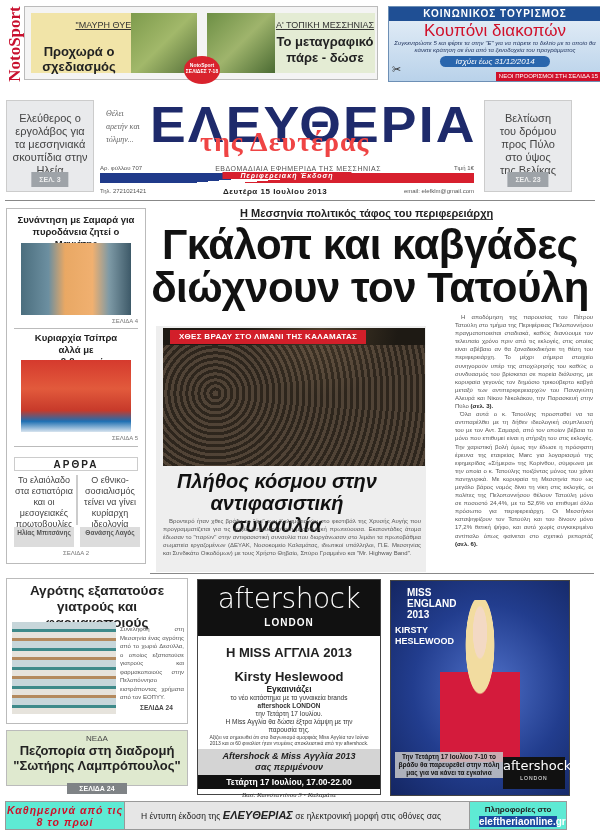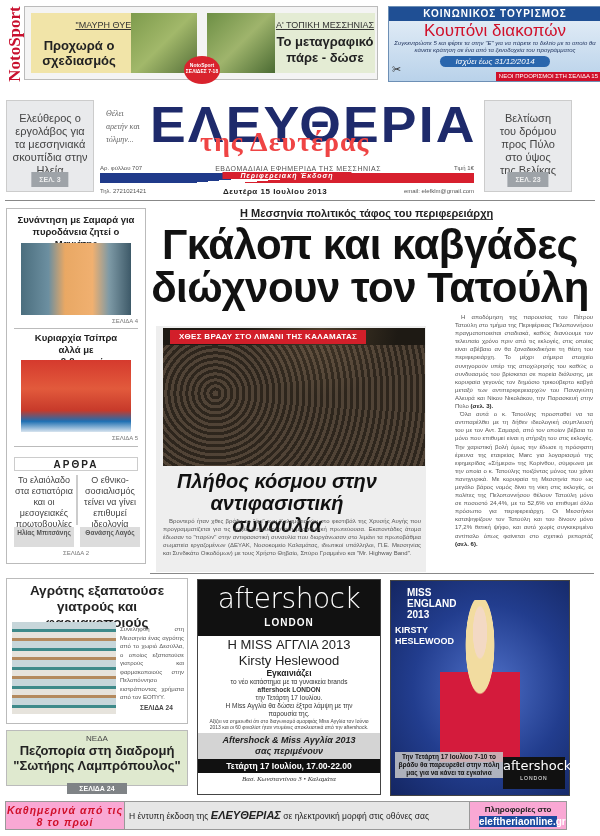--- a/index.html
+++ b/index.html
@@ -4,21 +4,21 @@
 <style>
 *{box-sizing:border-box;margin:0;padding:0}
 body{width:600px;height:836px;background:#fff;font-family:"Liberation Sans",sans-serif;color:#222;position:relative;overflow:hidden}
 .abs{position:absolute}
 
 .notosport{left:4px;top:6px;width:22px;height:76px;display:flex;align-items:center;justify-content:center}
 .notosport span{transform:rotate(-90deg);white-space:nowrap;font-family:"Liberation Serif",serif;font-weight:bold;color:#c8102e;font-size:17px}
 .sportbox{left:24px;top:6px;width:354px;height:74px;border:1px solid #bbb;background:#f4f4f4}
 .sp1{left:31px;top:13px;width:166px;height:60px;background:#f1e4a8;text-align:center}
 .sp1 .kick{font-size:9px;color:#333;margin-top:7px;text-decoration:underline}
-.sp1 .h{font-weight:bold;font-size:13px;color:#222;line-height:15px;margin-top:8px}
+.sp1 .h{font-weight:bold;font-size:13px;color:#222;line-height:15px;margin-top:14px}
 .photo1{left:131px;top:13px;width:66px;height:60px;background:linear-gradient(135deg,#7d9b4c,#a2b86a 50%,#56703a)}
 .photo2{left:207px;top:13px;width:68px;height:60px;background:linear-gradient(135deg,#6d8f45,#9fb46c 50%,#4b6b33)}
 .badge{left:184px;top:56px;width:36px;height:28px;border-radius:50%;background:#d9232d;color:#fff;font-size:5px;text-align:center;line-height:6px;padding-top:6px;font-weight:bold}
 .sp2{left:275px;top:13px;width:100px;height:60px;background:#e4ecd4;text-align:center}
 .sp2 .kick{font-size:9px;color:#333;margin-top:7px;text-decoration:underline}
 .sp2 .h{font-weight:bold;font-size:13px;color:#222;line-height:16px;margin-top:4px}
 .tourism{left:388px;top:6px;width:214px;height:76px;background:linear-gradient(#e8f0f8,#b9d2ea);border:1px solid #6d8fb5}
 .tourism .t{background:#1f4f94;color:#fff;font-weight:bold;font-size:10px;letter-spacing:1px;text-align:center;height:14px;line-height:14px}
 .tourism .k{color:#d0112b;font-weight:normal;font-size:17px;text-align:center;line-height:19px}
 .tourism .d{font-size:6px;font-style:italic;color:#1b2f5a;text-align:center;line-height:7px}
@@ -68,39 +68,39 @@
 .agrotis-txt{left:120px;top:625px;width:64px;font-size:6px;line-height:8.5px;color:#555;text-align:justify}
 .agrotis-sel{left:140px;top:704px;font-size:6.5px;font-weight:bold;color:#444}
 .neda{left:6px;top:730px;width:182px;height:56px;border:1px solid #bbb;background:#dfe9cf;text-align:center}
 .neda .k{font-size:8px;color:#444;margin-top:3px}
 .neda .h{font-weight:bold;font-size:13px;line-height:15px;color:#222}
 .neda-sel{left:67px;top:783px;width:60px;height:11px;background:#7f8386;color:#fff;font-size:7px;font-weight:bold;text-align:center;line-height:11px}
 .ad{left:197px;top:579px;width:184px;height:216px;border:1px solid #444;background:#fff;text-align:center}
 .ad .top{background:#111;height:56px;color:#fff}
 .ad .brand{font-size:28px;font-weight:normal;letter-spacing:-.5px;line-height:34px;padding-top:2px;font-family:"DejaVu Sans",sans-serif;font-weight:200}
 .ad .lon{font-size:10px;font-weight:bold;letter-spacing:1px;line-height:14px}
-.ad .m1{font-weight:normal;font-size:13px;line-height:14px;margin-top:2px}
+.ad .m1{font-weight:bold;font-size:13px;line-height:14px;margin-top:10px}
 .ad .m2{font-weight:bold;font-size:8.5px;line-height:10px}
 .ad .m3{font-size:6.5px;line-height:8px;color:#333}
 .ad .m4{font-size:5px;line-height:6px;color:#444;padding:0 6px}
 .ad .band{background:#d4d4d4;font-weight:bold;font-style:italic;font-size:9px;line-height:11px;padding:2px 0;margin-top:3px}
 .ad .dark{background:#111;color:#fff;font-weight:bold;font-size:8.5px;line-height:14px}
 .ad .addr{font-family:"Liberation Serif",serif;font-style:italic;font-size:7px;line-height:12px;color:#333}
 .miss{left:390px;top:580px;width:180px;height:216px;border:1px solid #444;background:radial-gradient(ellipse at 55% 50%,#4f70c8 0,#223d8e 55%,#142662)}
 .miss-girl{left:440px;top:600px;width:80px;height:180px;background:radial-gradient(ellipse at 50% 18%,#f3d9c4 0 12%,transparent 13%),radial-gradient(ellipse at 50% 25%,#f2dca0 0 25%,transparent 26%),linear-gradient(180deg,transparent 40%,#d41b3c 40% 90%,transparent 90%)}
 .miss .t{position:absolute;left:16px;top:6px;color:#fff;font-weight:bold;font-size:10px;line-height:11px}
 .miss .t2{position:absolute;left:4px;top:44px;color:#fff;font-weight:bold;font-size:9px;line-height:11px}
 .miss-cap{left:395px;top:752px;width:108px;background:rgba(200,200,200,.85);font-size:6.5px;font-weight:bold;text-align:center;line-height:8px;color:#111;padding:1px 0}
 .miss-logo{left:503px;top:757px;width:62px;height:32px;background:#111;color:#fff;text-align:center}
 .miss-logo .b{font-size:13px;line-height:18px;font-family:"DejaVu Sans",sans-serif}
 .miss-logo .l{font-size:5px;letter-spacing:1px}
 
-.foot{left:5px;top:801px;width:562px;height:29px;border:1px solid #999;display:flex;background:#f9a8d4}
+.foot{left:5px;top:801px;width:562px;height:29px;border:1px solid #999;display:flex;background:#5eead4}
 .foot .a{width:118px;text-align:center;color:#d0112b;font-weight:bold;font-style:italic;font-size:10.5px;line-height:12px;padding-top:2px;letter-spacing:1px}
-.foot .b{flex:1;background:#e6e6e6;font-size:8.5px;line-height:27px;padding-left:4px;color:#222;border-left:1px solid #999;border-right:1px solid #999}
+.foot .b{flex:1;background:#e6e6e6;font-size:8.5px;line-height:27px;padding-left:16px;color:#222;border-left:1px solid #999;border-right:1px solid #999}
 .foot .b i{font-weight:bold;font-size:11px}
 .foot .c{width:96px;text-align:center;font-size:8px;font-weight:bold;line-height:11px;padding-top:2px}
 .foot .c span{display:block;background:#1b4aa0;color:#fff;font-size:10px;margin:1px 9px 0;line-height:11px}
 </style>
 </head>
 <body>
 
 <div class="abs notosport">
     <span>NotoSport</span>
   </div>
@@ -156,21 +156,21 @@
 <div class="abs img-man"></div>
 <div class="abs seldas" style="left:100px;top:318px;width:38px">ΣΕΛΙΔΑ 4</div>
 <div class="abs hrline" style="left:14px;top:328px;width:124px"></div>
 <div class="abs lh" style="left:26px;top:332px;width:100px">Κυριαρχία Τσίπρα αλλά με συμβιβασμούς</div>
 <div class="abs img-tsipras"></div>
 <div class="abs seldas" style="left:100px;top:435px;width:38px">ΣΕΛΙΔΑ 5</div>
 <div class="abs hrline" style="left:14px;top:446px;width:124px"></div>
 <div class="abs arthra-t">ΑΡΘΡΑ</div>
 <div class="abs arth" style="left:14px">Το ελαιόλαδο στα εστιατόρια και οι μεσογειακές πρωτοβουλίες</div>
 <div class="abs vline"></div>
-<div class="abs arth" style="left:80px">Ο εθνικο-σοσιαλισμός τείνει να γίνει επιθυμεί ιδεολογία</div>
+<div class="abs arth" style="left:80px">Ο εθνικο-σοσιαλισμός τείνει να γίνει κυρίαρχη ιδεολογία</div>
 <div class="abs auth" style="left:14px">Ηλίας Μπιτσάνης</div>
 <div class="abs auth" style="left:80px">Θανάσης Λαγός</div>
 <div class="abs seldas" style="left:14px;top:550px;width:124px;text-align:center">ΣΕΛΙΔΑ 2</div>
 
 <div class="abs kicker">Η Μεσσηνία πολιτικός τάφος του περιφερειάρχη</div>
 <div class="abs headline">
   <div>Γκάλοπ και καβγάδες</div>
   <div>διώχνουν τον Τατούλη</div>
 </div>
 <div class="abs mainphoto-wrap"></div>

